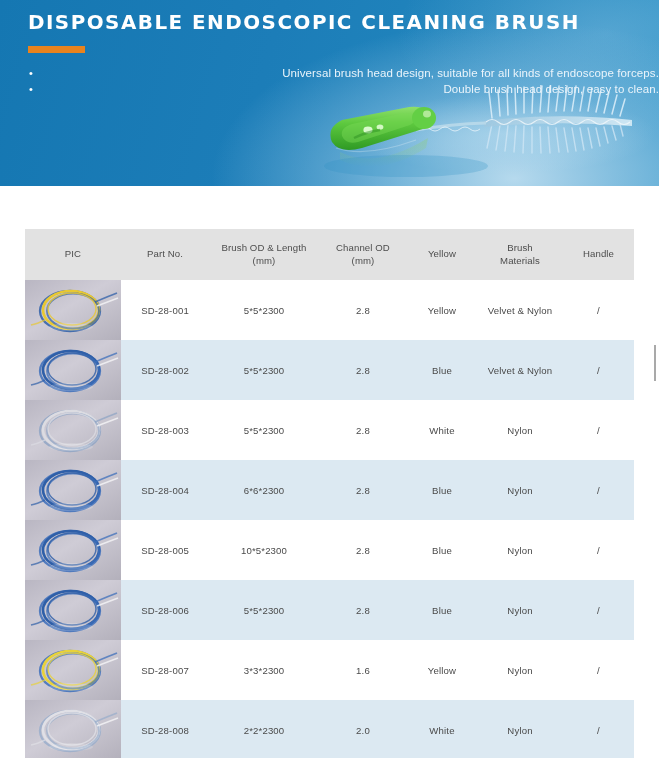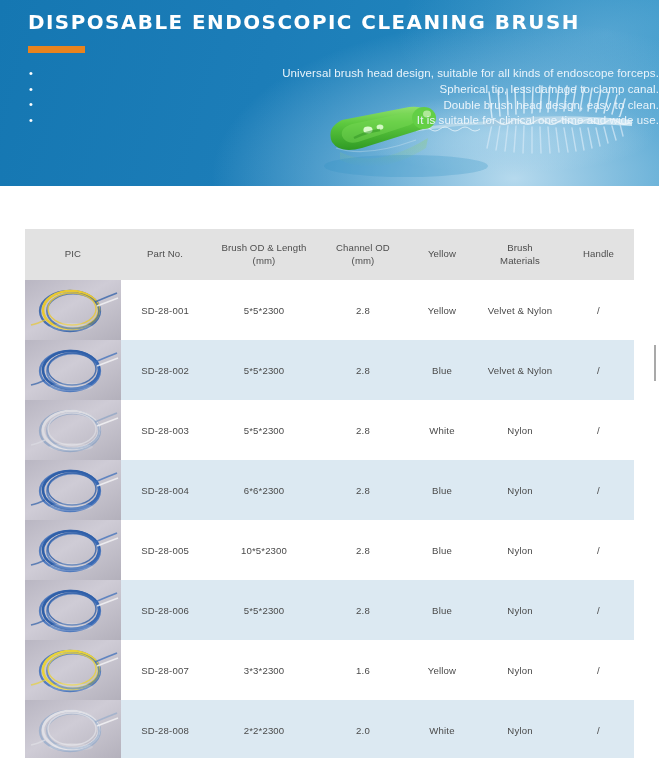--- a/index.html
+++ b/index.html
@@ -247,23 +247,21 @@
 
     <path d="M44 74 Q 80 92 132 60 L 130 70 Q 82 100 44 82 Z" fill="url(#reflG)"></path>
     <ellipse cx="110" cy="88" rx="82" ry="11" fill="#2a8ec4" opacity="0.25"></ellipse>
   </svg>
 
   <div class="banner-inner">
     <div class="banner-title">DISPOSABLE ENDOSCOPIC CLEANING BRUSH</div>
     <div class="accent-bar"></div>
     <ul class="bullets">
       <li>Universal brush head design, suitable for all kinds of endoscope forceps.</li>
-      <li>Spherical tip, less damage to clamp canal.</li>
       <li>Double brush head design, easy to clean.</li>
-      <li>It is suitable for clinical one-time and wide use.</li>
     </ul>
   </div>
 </div>
 
 <div class="table-wrap">
   <table class="spec">
     <colgroup>
       <col style="width:96px">
       <col style="width:88px">
       <col style="width:110px">

